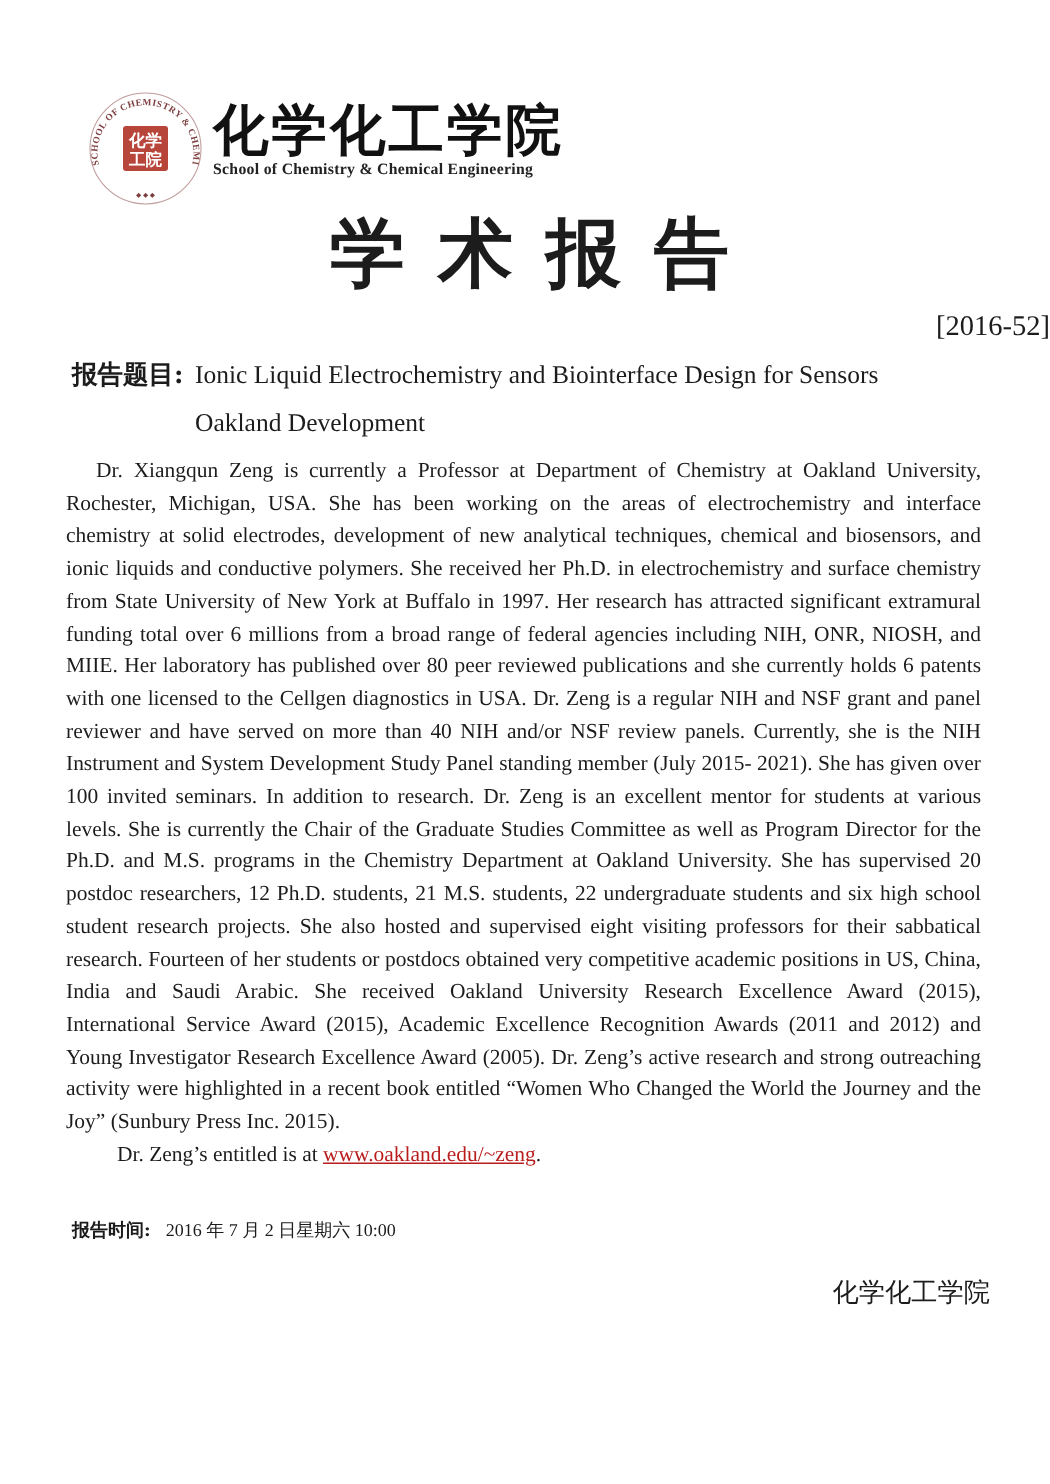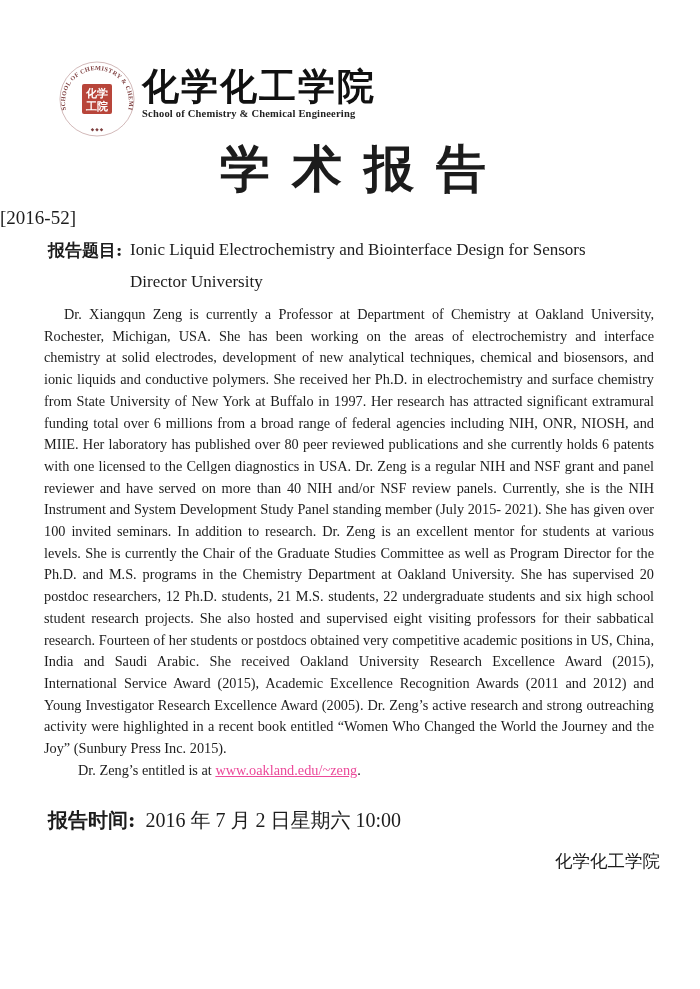--- a/index.html
+++ b/index.html
@@ -25,21 +25,21 @@
     font-family:"Liberation Serif",serif;letter-spacing:0.2px;
   }
 
   
   .doc-title{
     margin:0;text-align:center;
     font-size:50px;font-weight:900;line-height:58px;
     letter-spacing:22px;padding-left:28px; 
     font-family:"DejaVu Serif","Liberation Serif",serif;
   }
-  .issue{text-align:left;font-size:19px;margin-top:8px;line-height:24px;}
+  .issue{text-align:right;font-size:19px;margin-top:8px;line-height:24px;}
 
   
   .fields{margin-top:4px;}
   .field-row{padding-left:48px;font-size:17px;line-height:32px;white-space:nowrap;}
   .label{
     display:inline-block;width:74px;
     text-align:justify;text-align-last:justify;
     font-weight:bold;vertical-align:top;
     font-family:"DejaVu Serif","Liberation Serif",serif;
   }
@@ -49,25 +49,25 @@
   
   .bio{
     margin:6px 46px 0 44px;
     font-size:14.3px;line-height:21.7px;
     text-align:justify;text-indent:20px;
   }
   .website{
     margin:0 46px 0 58px;
     font-size:14.3px;line-height:21.7px;text-indent:20px;
   }
-  .link{color:#ec4899;text-decoration:underline;cursor:pointer;}
+  .link{color:#b91c1c;text-decoration:underline;cursor:pointer;}
 
   
   .schedule{margin-top:18px;}
-  .sched-row{padding-left:48px;font-size:20px;line-height:42px;white-space:nowrap;}
+  .sched-row{padding-left:48px;font-size:12px;line-height:42px;white-space:nowrap;}
   .sched-label{
     font-weight:bold;
     font-family:"DejaVu Serif","Liberation Serif",serif;
   }
   .sched-value{margin-left:10px;}
 
   
   .footer{margin-top:4px;}
   .footer-line{text-align:right;padding-right:40px;font-size:17.5px;line-height:32px;}
 </style>
@@ -97,21 +97,21 @@
   </div>
 
   <h1 class="doc-title">学术报告</h1>
   <div class="issue">[2016-52]</div>
 
   <div class="fields">
     <div class="field-row">
       <span class="label">报告题目:</span><span class="value">Ionic Liquid Electrochemistry and Biointerface Design for Sensors</span>
     </div>
     <div class="field-row">
-      <span class="label spacer"></span><span class="value">Director University</span>
+      <span class="label spacer"></span><span class="value">Oakland Development</span>
     </div>
   </div>
 
   <p class="bio">Dr. Xiangqun Zeng is currently a Professor at Department of Chemistry at Oakland University, Rochester, Michigan, USA. She has been working on the areas of electrochemistry and interface chemistry at solid electrodes, development of new analytical techniques, chemical and biosensors, and ionic liquids and conductive polymers. She received her Ph.D. in electrochemistry and surface chemistry from State University of New York at Buffalo in 1997. Her research has attracted significant extramural funding total over 6 millions from a broad range of federal agencies including NIH, ONR, NIOSH, and MIIE. Her laboratory has published over 80 peer reviewed publications and she currently holds 6 patents with one licensed to the Cellgen diagnostics in USA. Dr. Zeng is a regular NIH and NSF grant and panel reviewer and have served on more than 40 NIH and/or NSF review panels. Currently, she is the NIH Instrument and System Development Study Panel standing member (July 2015- 2021). She has given over 100 invited seminars. In addition to research. Dr. Zeng is an excellent mentor for students at various levels.  She is currently the Chair of the Graduate Studies Committee as well as Program Director for the Ph.D. and M.S. programs in the Chemistry Department at Oakland University. She has supervised 20 postdoc researchers, 12 Ph.D. students, 21 M.S. students, 22 undergraduate students and six high school student research projects. She also hosted and supervised eight visiting professors for their sabbatical research. Fourteen of her students or postdocs obtained very competitive academic positions in US, China, India and Saudi Arabic. She received Oakland University Research Excellence Award (2015), International Service Award (2015), Academic Excellence Recognition Awards (2011 and 2012) and Young Investigator Research Excellence Award (2005).  Dr. Zeng’s active research and strong outreaching activity were highlighted in a recent book entitled “Women Who Changed the World the Journey and the Joy” (Sunbury Press Inc. 2015).</p>
   <p class="website"><span>Dr. Zeng’s entitled is at </span><a class="link">www.oakland.edu/~zeng</a><span>.</span></p>
 
   <div class="schedule">
     <div class="sched-row">
       <span class="sched-label">报告时间:</span><span class="sched-value">2016 年 7 月 2 日星期六 10:00</span>
     </div>

